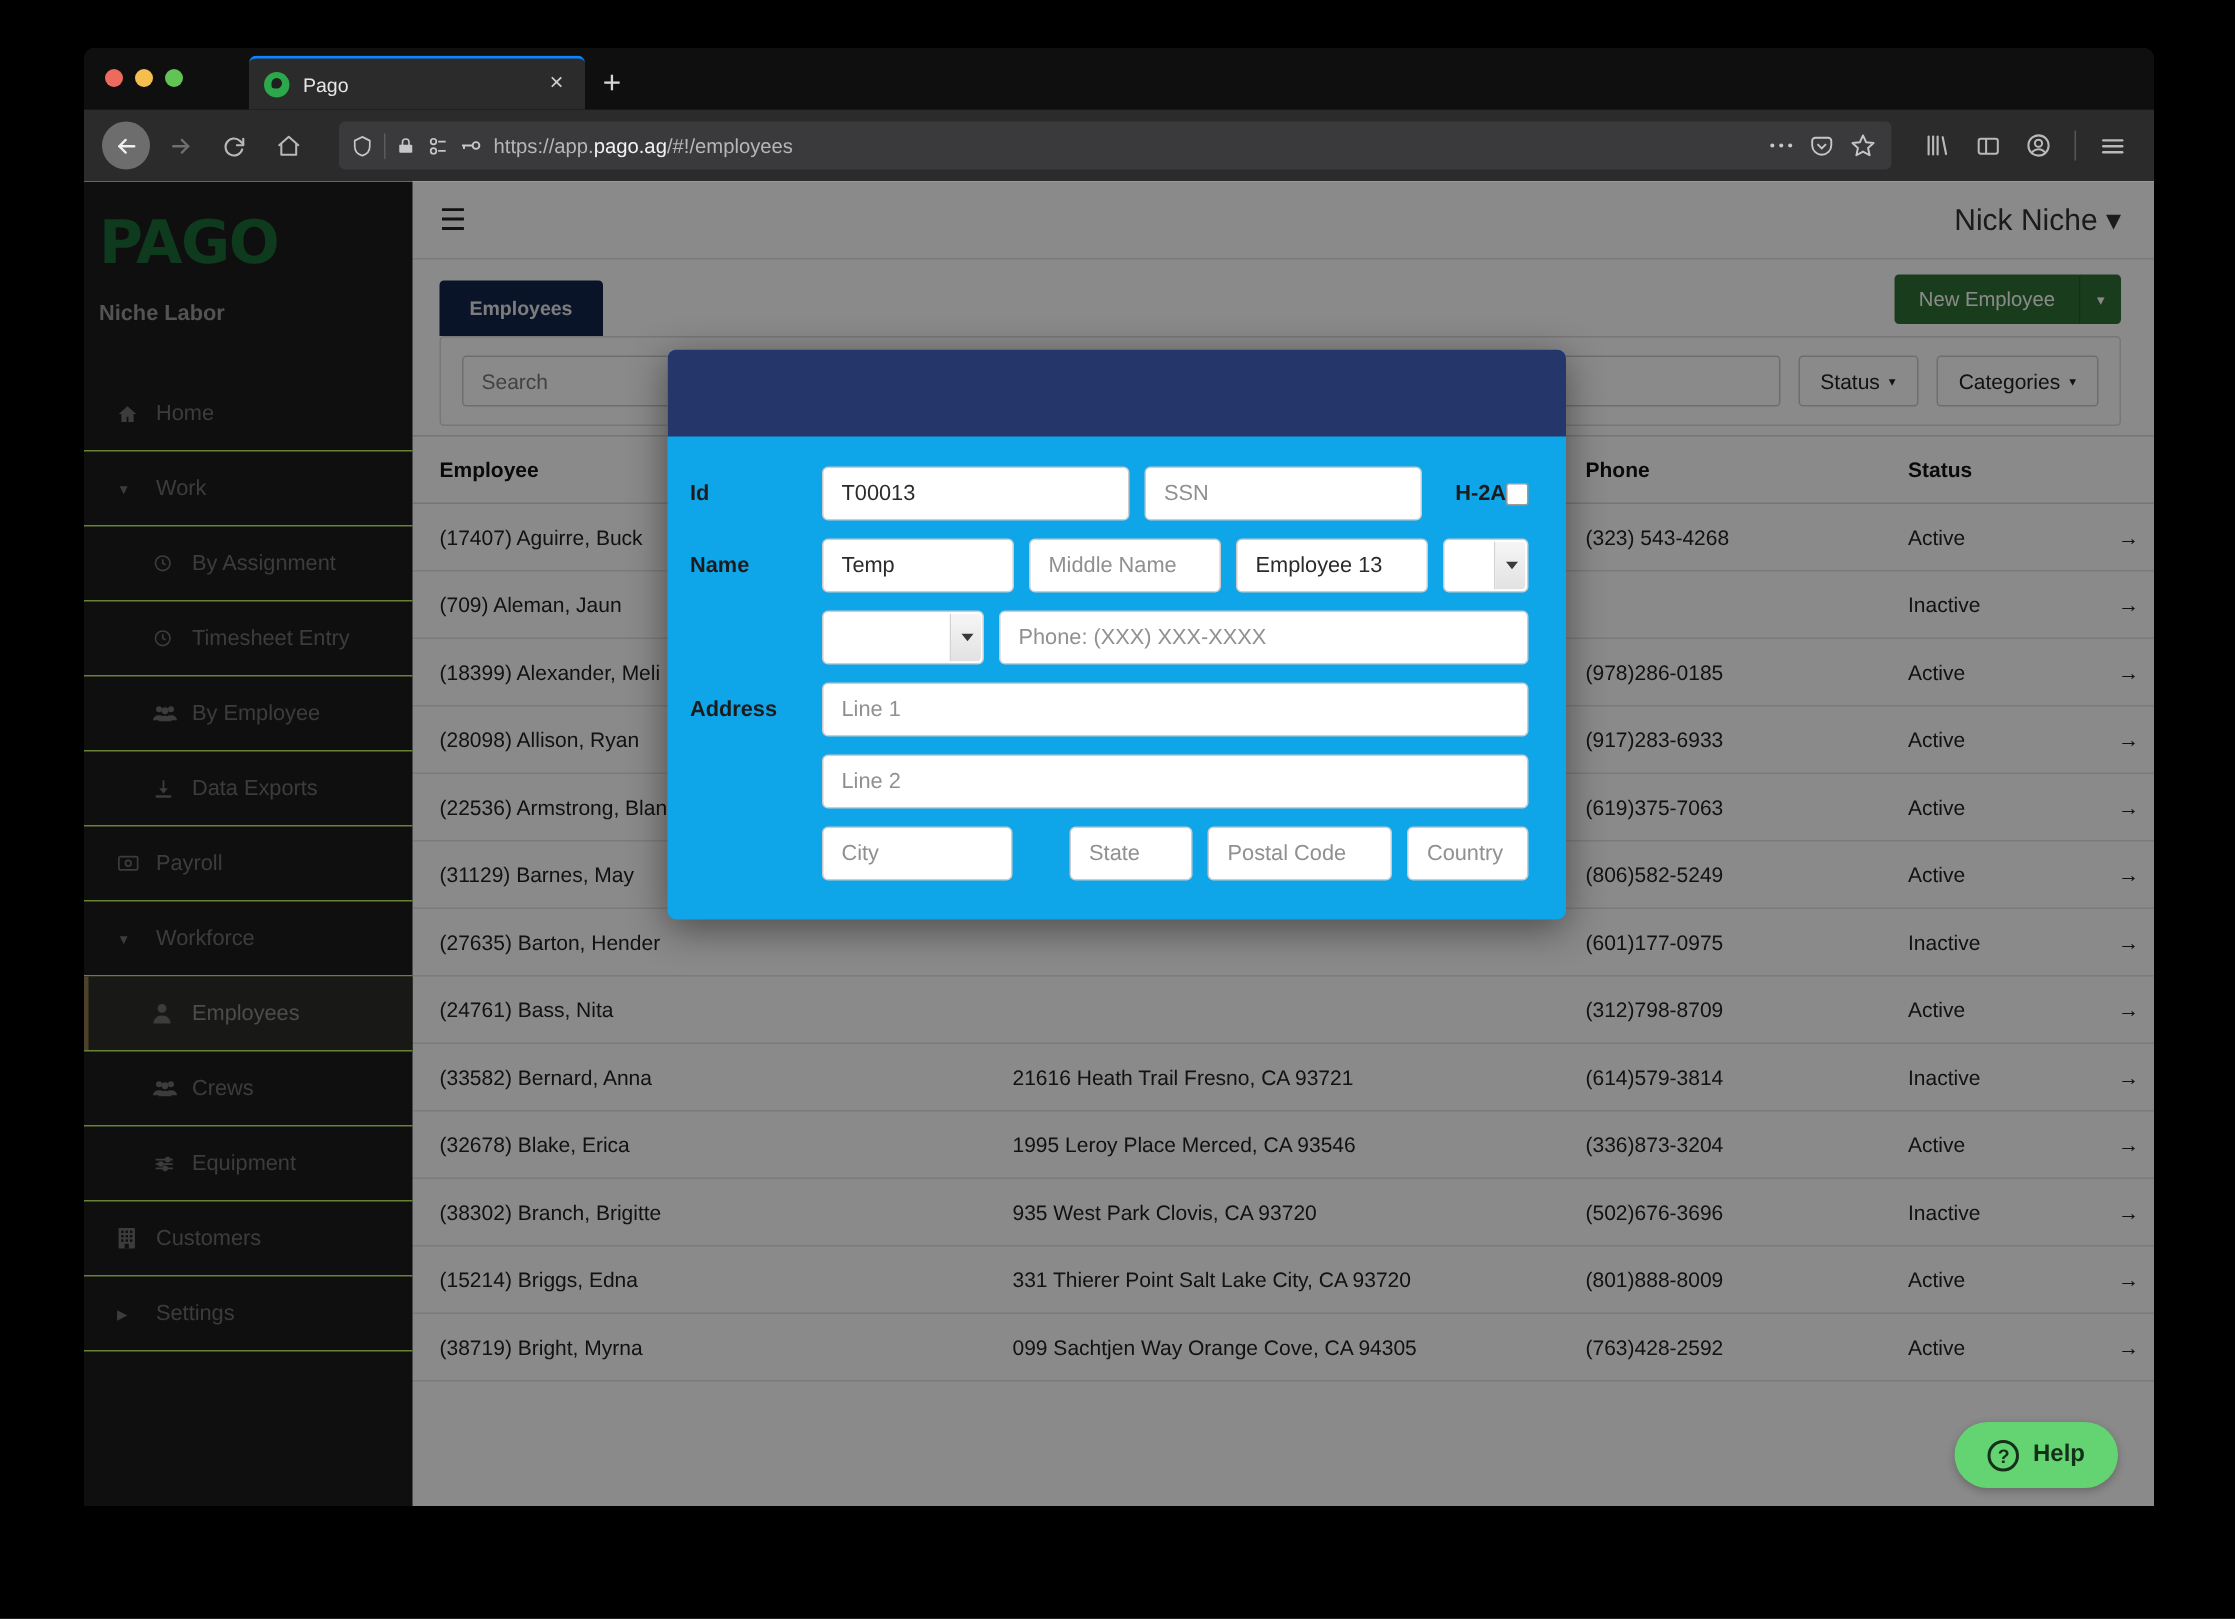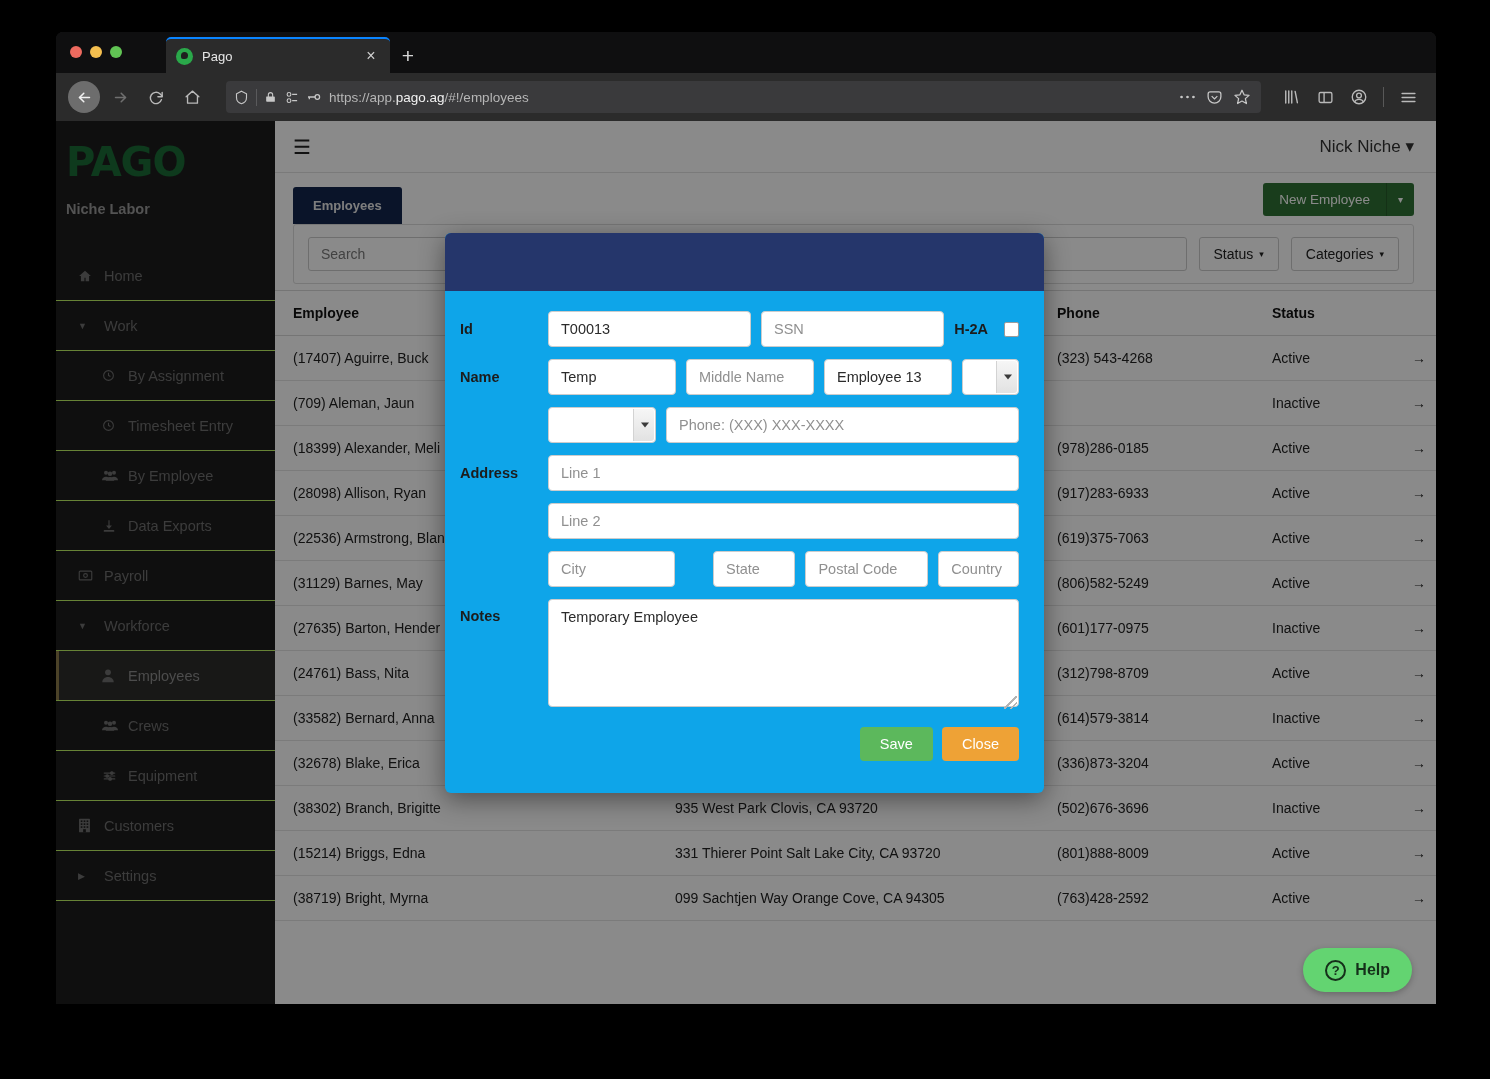--- a/index.html
+++ b/index.html
@@ -181,21 +181,21 @@
   }
 
   #topbar {
     height: 52px;
     display: flex; align-items: center;
     justify-content: space-between;
     padding: 0 22px 0 18px;
     border-bottom: 1px solid #e2e2e2;
   }
   #hamburger { font-size: 20px; color: #222; cursor: pointer; line-height: 1; }
-  #user-menu { font-size: 17px; color: #333; cursor: pointer; }
+  #user-menu { font-size: 20px; color: #333; cursor: pointer; }
 
   #tabs-row { padding: 14px 22px 0 18px; display: flex; }
   #tab-employees {
     background: #13264d;
     color: #e8e8e8;
     font-size: 13px; font-weight: 700;
     padding: 11px 20px;
     border-radius: 3px 3px 0 0;
     cursor: pointer;
   }
@@ -362,21 +362,21 @@
     position: absolute; right: 6px; top: 50%;
     transform: translateY(-50%);
     width: 0; height: 0;
     border-left: 4px solid transparent;
     border-right: 4px solid transparent;
     border-top: 5px solid #3a3a3a;
     z-index: 2;
   }
 
   #h2a-wrap {
-    display: flex; align-items: center; gap: 16px;
+    display: flex; align-items: center; gap: 0;
     margin-left: auto;
     flex: none;
   }
   #h2a-label { font-size: 14.5px; font-weight: 700; color: #1c1c1c; }
   #h2a-check {
     width: 15px; height: 15px;
     border: 1px solid #9b9b9b;
     border-radius: 2px;
     background: #fff;
     cursor: pointer;
@@ -873,28 +873,17 @@
         </div>
 
         <div class="form-row">
           <div class="form-label"></div>
           <input class="fld" style="width: 148px;" type="text" placeholder="City">
           <input class="fld" style="width: 94px; margin-left: 28px;" type="text" placeholder="State">
           <input class="fld" style="width: 143px;" type="text" placeholder="Postal Code">
           <input class="fld" style="width: 92px;" type="text" placeholder="Country">
         </div>
 
-        <div class="form-row" style="align-items:flex-start">
-          <div class="form-label" style="padding-top:9px">Notes</div>
-          <div style="flex:1; position:relative">
-            <textarea id="notes-area" style="">Temporary Employee</textarea>
-            <span id="notes-resize"></span>
-          </div>
-        </div>
-
-        <div id="modal-actions">
-          <button class="mbtn" id="save-button">Save</button>
-          <button class="mbtn" id="close-button">Close</button>
-        </div>
+
       </div>
     </div>
   </div>
 </div>
 
 </body></html>

